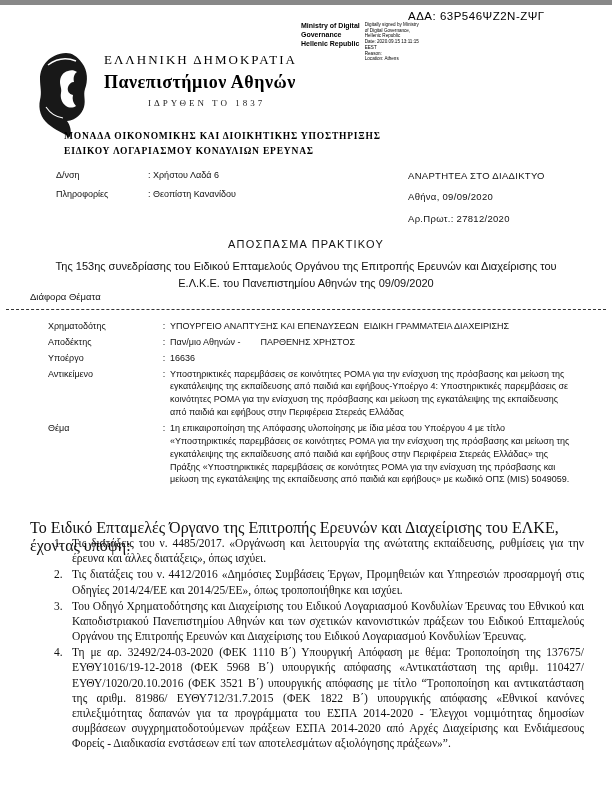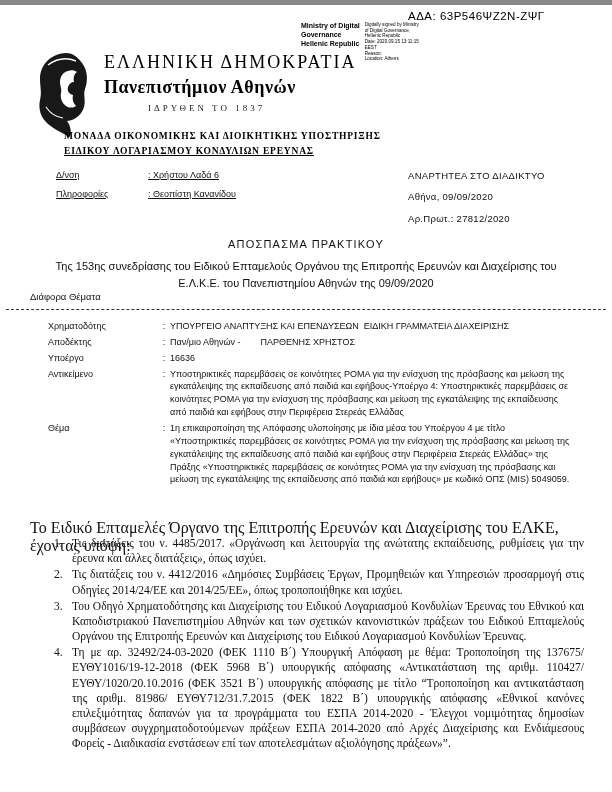--- a/index.html
+++ b/index.html
@@ -11,29 +11,29 @@
   
   .ada{position:absolute;top:5px;left:408px;font-size:11.5px;letter-spacing:.5px;color:#000;}
   
   .sig{position:absolute;top:17px;left:301px;display:flex;gap:5px;width:150px;}
   .sig-authority{font-size:7px;font-weight:bold;line-height:1.25;color:#000;white-space:nowrap;}
   .sig-stamp{font-size:4.6px;line-height:1.25;color:#000;}
   
   .logo{position:absolute;top:46px;left:32px;width:70px;height:88px;}
   
   .hdr{position:absolute;top:47px;left:104px;font-family:"Liberation Serif",serif;color:#000;}
-  .hdr-republic{font-size:18px;letter-spacing:2px;margin-bottom:3px;}
+  .hdr-republic{font-size:13px;letter-spacing:2px;margin-bottom:3px;}
   .hdr-uni{font-size:18px;font-weight:bold;line-height:1.25;letter-spacing:.5px;}
   .hdr-founded{font-size:9px;letter-spacing:3px;color:#222;margin:4px 0 0 44px;}
   .unit{position:absolute;top:124px;left:64px;font-family:"Liberation Serif",serif;
         font-size:9.5px;font-weight:bold;letter-spacing:.8px;line-height:1.55;color:#000;}
-  .unit .u2{text-decoration:underline;}
+  .unit .u2{}
   
   .contact{position:absolute;top:161px;left:56px;font-size:9px;line-height:2.1;}
-  .contact .row{display:flex;text-decoration:underline;}
+  .contact .row{display:flex;}
   .contact .lbl{width:92px;}
   .meta{position:absolute;top:160px;left:408px;font-size:9.5px;letter-spacing:.3px;line-height:2.25;}
   
   .x-title{position:absolute;top:233px;left:0;width:612px;text-align:center;
            font-size:11px;letter-spacing:1.2px;}
   .x-session{position:absolute;top:253px;left:44px;width:524px;text-align:center;
              font-size:11px;line-height:1.55;}
   .x-topics{position:absolute;top:286px;left:30px;font-size:9.5px;}
   .dashes{position:absolute;top:304px;left:6px;width:600px;border-top:1.6px dashed #333;}
   

